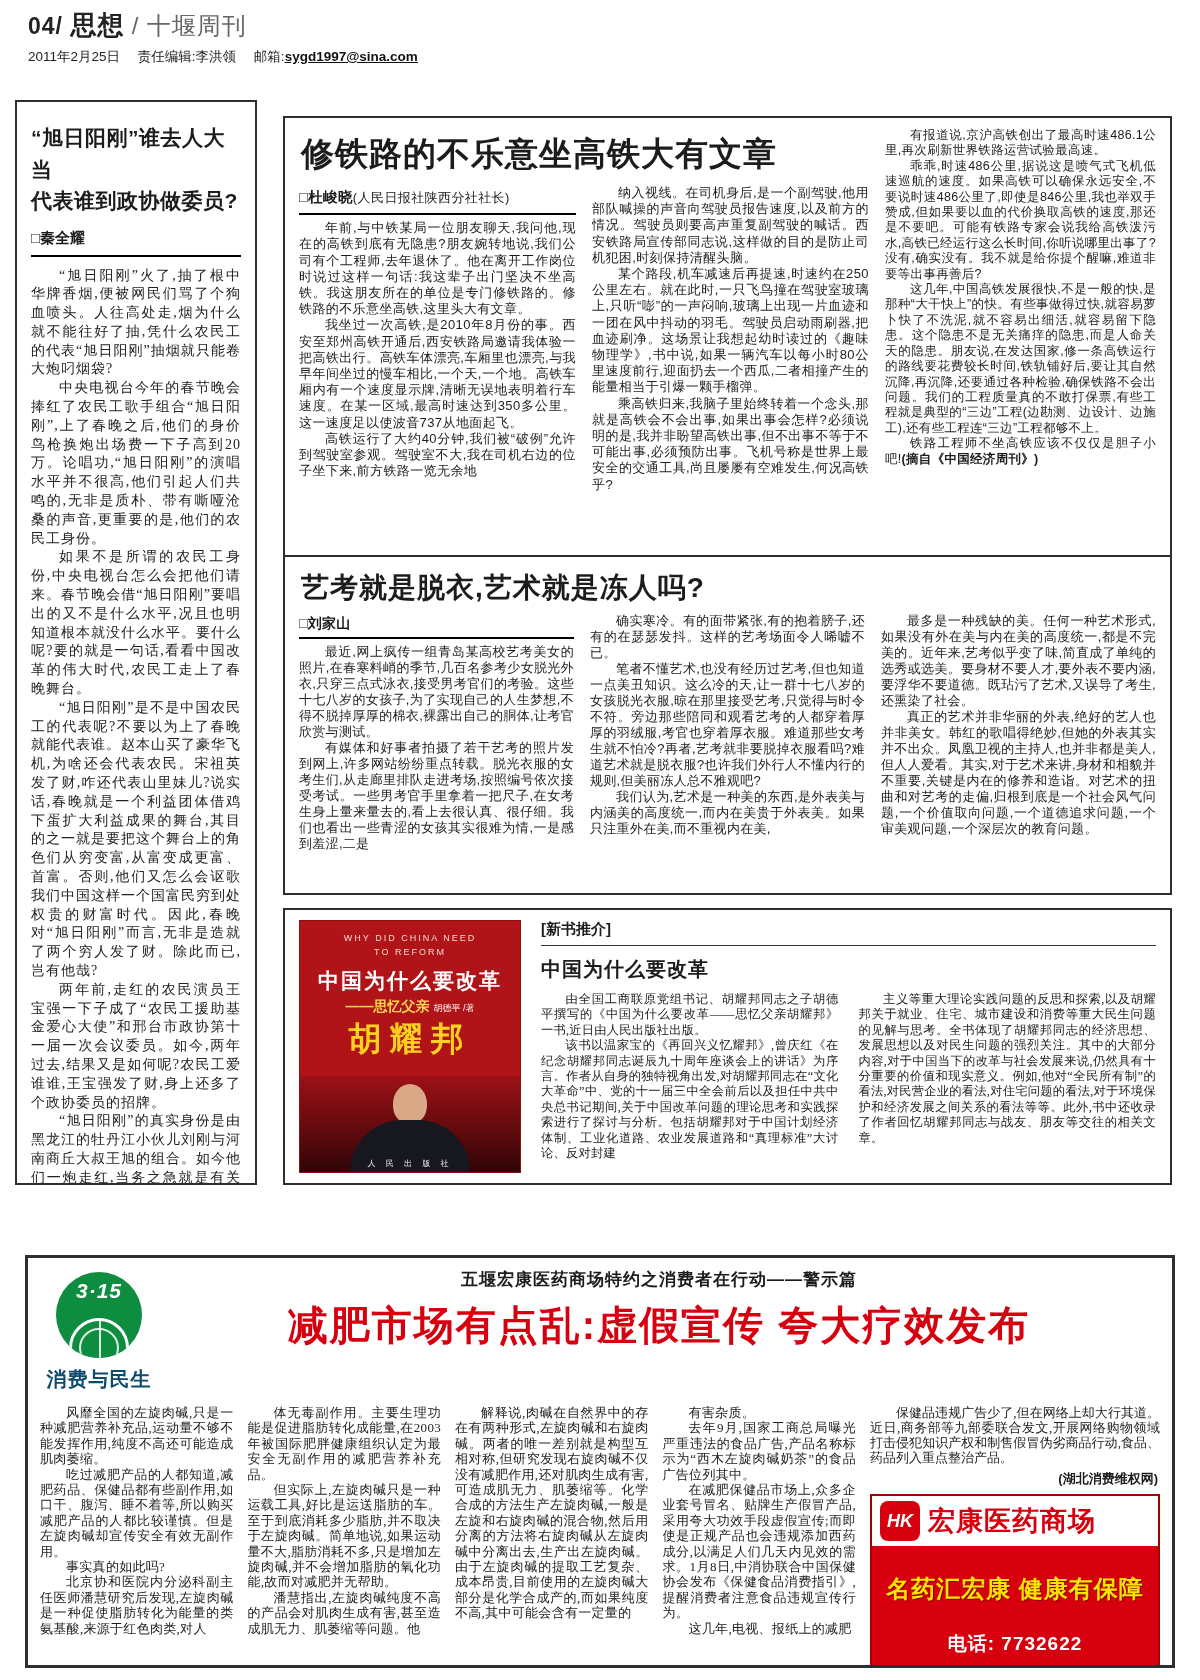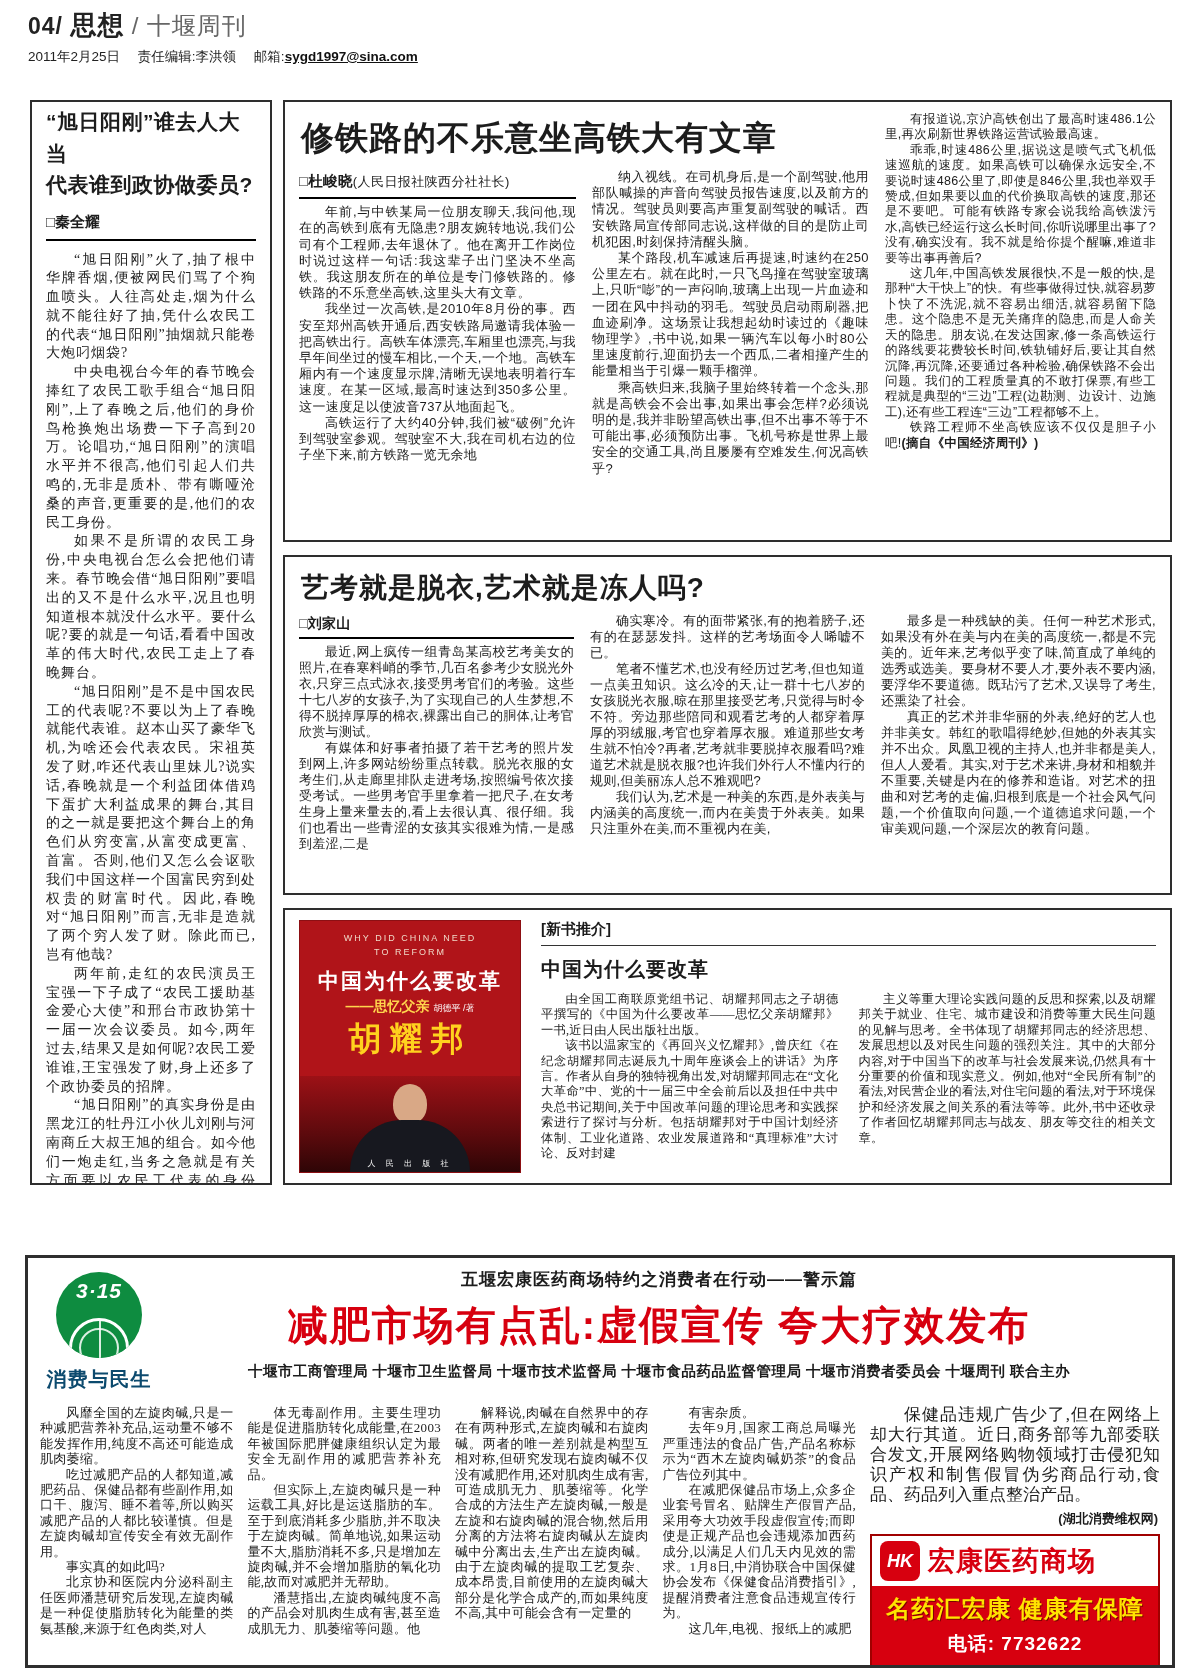--- a/index.html
+++ b/index.html
@@ -14,29 +14,29 @@
   .page-header { position:absolute; left:28px; top:8px; width:1144px; }
   .ph-line1 { font-size:23px; color:#222; letter-spacing:1px; }
   .ph-no { font-weight:bold; }
   .ph-section { font-weight:900; font-size:26px; }
   .ph-sep, .ph-paper { color:#666; font-weight:400; font-size:24px; }
   .ph-line2 { margin-top:5px; font-size:13.5px; color:#222; }
   .ph-line2 .gap { display:inline-block; width:14px; }
   .email { text-decoration:underline; color:#111; font-weight:bold; }
 
   
-  .left-article { left:30px; top:100px; width:242px; height:1085px; padding:4px 14px; }
+  .left-article { left:15px; top:100px; width:242px; height:1085px; padding:20px 14px; }
   .la-title { font-size:21px; font-weight:900; line-height:1.5; letter-spacing:0.5px; }
   .la-author { margin-top:12px; padding-bottom:7px; border-bottom:2px solid #000;
                font-size:15px; font-weight:bold; }
   .la-text { margin-top:10px; font-size:14px; line-height:18.8px; letter-spacing:1px; color:#222; }
   .la-text p { margin:0; }
 
   
-  .rail-article { left:283px; top:100px; width:889px; height:442px; padding:10px 14px; display:flex; gap:16px; }
+  .rail-article { left:283px; top:116px; width:889px; height:442px; padding:10px 14px; display:flex; gap:16px; }
   .rail-left { width:570px; flex:0 0 570px; }
   .rail-title { font-size:33px; font-weight:900; letter-spacing:1px; white-space:nowrap; padding:4px 0 8px 2px; }
   .rail-cols { display:flex; gap:16px; }
   .rail-col { width:277px; flex:0 0 277px; font-size:13px; line-height:16.2px; letter-spacing:0.4px; overflow:hidden; }
   .rail-author { font-size:13px; padding:4px 0 7px; border-bottom:2px solid #000; margin-bottom:5px; }
   .rail-author b { font-size:14.5px; }
   .rail-col3 { flex:1; font-size:12.5px; line-height:15.4px; letter-spacing:0.3px; overflow:hidden; }
   .src { font-weight:bold; font-family:"Liberation Sans",sans-serif; }
 
   
@@ -215,21 +215,20 @@
       <div class="logo315">
         <div class="l315">
           <div class="l315-num">3·15</div>
           <div class="l315-globe"></div>
         </div>
         <div class="l315-cap">消费与民生</div>
       </div>
       <div class="ad-head-center">
         <div class="ad-kicker">五堰宏康医药商场特约之消费者在行动——警示篇</div>
         <div class="ad-headline">减肥市场有点乱:虚假宣传 夸大疗效发布</div>
-        <div class="ad-organizers">十堰市工商管理局  十堰市卫生监督局  十堰市技术监督局  十堰市食品药品监督管理局  十堰市消费者委员会  十堰周刊  联合主办</div>
       </div>
     </div>
     <div class="ad-body">
       <div class="ad-col kai">
         <p class="body">风靡全国的左旋肉碱,只是一种减肥营养补充品,运动量不够不能发挥作用,纯度不高还可能造成肌肉萎缩。</p>
         <p class="body">吃过减肥产品的人都知道,减肥药品、保健品都有些副作用,如口干、腹泻、睡不着等,所以购买减肥产品的人都比较谨慎。但是左旋肉碱却宣传安全有效无副作用。</p>
         <p class="body">事实真的如此吗?</p>
         <p class="body">北京协和医院内分泌科副主任医师潘慧研究后发现,左旋肉碱是一种促使脂肪转化为能量的类氨基酸,来源于红色肉类,对人</p>
       </div>
       <div class="ad-col kai">
@@ -240,21 +239,21 @@
       <div class="ad-col kai">
         <p class="body">解释说,肉碱在自然界中的存在有两种形式,左旋肉碱和右旋肉碱。两者的唯一差别就是构型互相对称,但研究发现右旋肉碱不仅没有减肥作用,还对肌肉生成有害,可造成肌无力、肌萎缩等。化学合成的方法生产左旋肉碱,一般是左旋和右旋肉碱的混合物,然后用分离的方法将右旋肉碱从左旋肉碱中分离出去,生产出左旋肉碱。由于左旋肉碱的提取工艺复杂、成本昂贵,目前使用的左旋肉碱大部分是化学合成产的,而如果纯度不高,其中可能会含有一定量的</p>
       </div>
       <div class="ad-col kai">
         <p class="body">有害杂质。</p>
         <p class="body">去年9月,国家工商总局曝光严重违法的食品广告,产品名称标示为“西木左旋肉碱奶茶”的食品广告位列其中。</p>
         <p class="body">在减肥保健品市场上,众多企业套号冒名、贴牌生产假冒产品,采用夸大功效手段虚假宣传;而即使是正规产品也会违规添加西药成分,以满足人们几天内见效的需求。1月8日,中消协联合中国保健协会发布《保健食品消费指引》,提醒消费者注意食品违规宣传行为。</p>
         <p class="body">这几年,电视、报纸上的减肥</p>
       </div>
       <div class="ad-col5">
-        <p class="body kai" style="font-size:17px;line-height:20px;">保健品违规广告少了,但在网络上却大行其道。近日,商务部等九部委联合发文,开展网络购物领域打击侵犯知识产权和制售假冒伪劣商品行动,食品、药品列入重点整治产品。</p>
+        <p class="body kai" style="font-size:13px;line-height:15px;">保健品违规广告少了,但在网络上却大行其道。近日,商务部等九部委联合发文,开展网络购物领域打击侵犯知识产权和制售假冒伪劣商品行动,食品、药品列入重点整治产品。</p>
         <div class="ad-attr">(湖北消费维权网)</div>
         <div class="hk-box">
           <div class="hk-top">
             <div class="hk-mark">HK</div>
             <div class="hk-store">宏康医药商场</div>
           </div>
           <div class="hk-mid">名药汇宏康 健康有保障</div>
           <div class="hk-phone">电话: 7732622</div>
         </div>
       </div>

